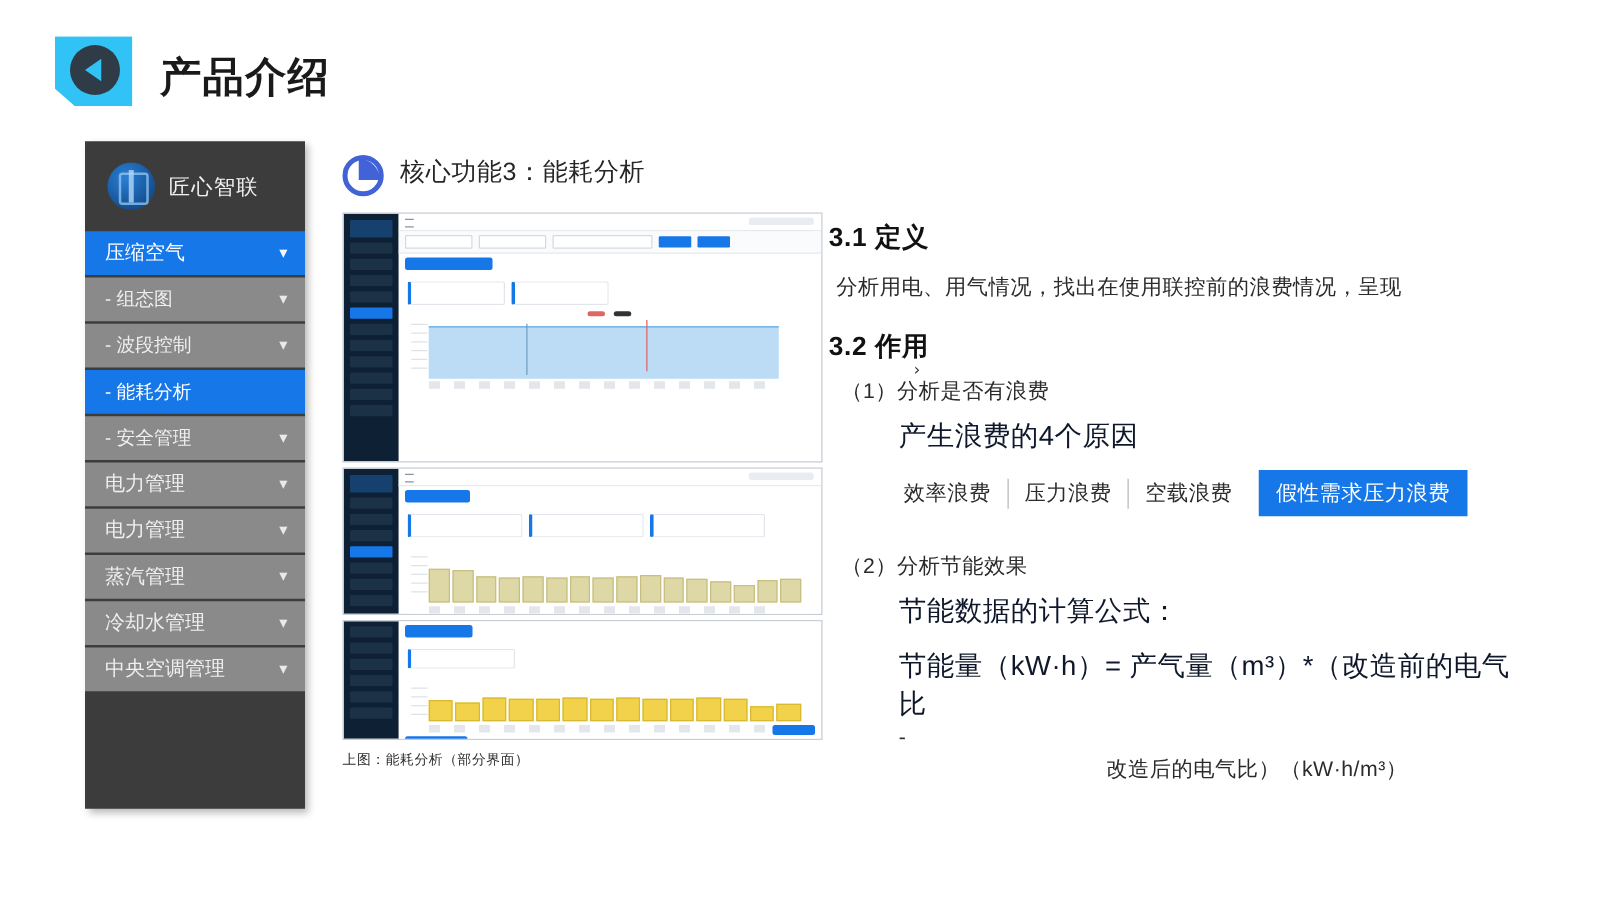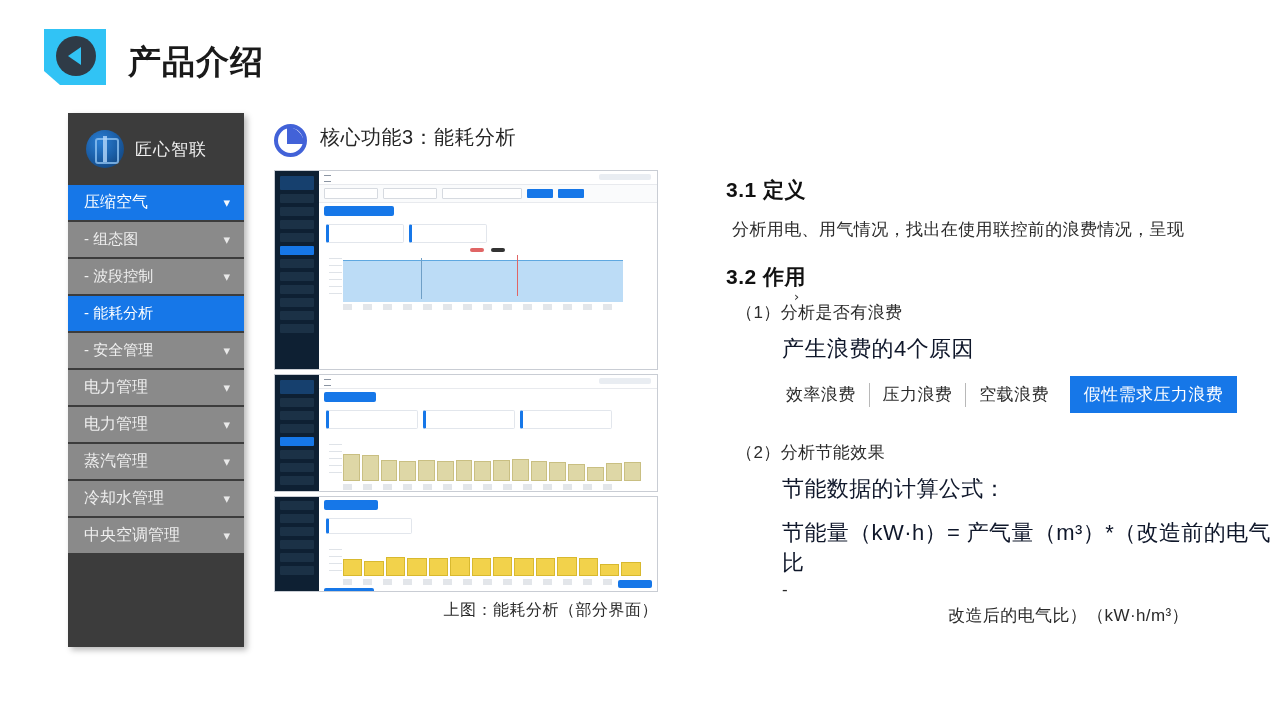--- a/index.html
+++ b/index.html
@@ -106,25 +106,25 @@
   .axis-x{position:absolute;left:16px;right:28px;bottom:0;height:6px;background:
     repeating-linear-gradient(90deg,#e3e6ea 0 9px,transparent 9px 20px);}
   .legend{position:absolute;left:44%;top:0;display:flex;gap:7px;}
   .legend b{display:block;width:14px;height:4px;background:#e06565;border-radius:2px;}
   .legend b.k{background:#333;}
   .bars{position:absolute;left:16px;right:10px;bottom:9px;top:16px;display:flex;align-items:flex-end;gap:2px;}
   .bars i{flex:1;background:#ded7a6;border:1px solid #c9bf82;}
   .bars.yellow i{background:#f2d24b;border-color:#d8b92f;}
   .shot-blue{position:absolute;right:5px;bottom:3px;width:34px;height:8px;background:#1677e8;border-radius:2px;}
 
-  .caption{position:absolute;left:274px;top:600px;width:384px;text-align:right;
-           font-size:16px;color:#2b2b2b;letter-spacing:.5px;}
-
-  
-  .right{position:absolute;left:726px;top:176px;width:545px;color:#1f1f1f;}
+  .caption{position:absolute;left:274px;top:600px;width:384px;text-align:left;
+           font-size:11px;color:#2b2b2b;letter-spacing:.5px;}
+
+  
+  .right{position:absolute;left:663px;top:176px;width:545px;color:#1f1f1f;}
   .h3{font-size:21px;font-weight:bold;color:#111;margin:0 0 10px 0;letter-spacing:.5px;}
   .para{font-size:17px;line-height:31px;color:#2b2b2b;margin:0 0 6px 6px;letter-spacing:.4px;}
   .h3.second{margin-top:18px;}
   .lvl1{font-size:17px;color:#2b2b2b;margin:10px 0 0 10px;letter-spacing:.4px;}
   .lvl2{font-size:22px;color:#0f172a;margin:10px 0 0 56px;letter-spacing:.4px;}
   .chips{display:flex;align-items:center;margin:12px 0 0 60px;}
   .chip{font-size:17px;color:#2b2b2b;padding:0 13px;letter-spacing:.4px;}
   .chip.first{padding-left:0;}
   .sep{width:1px;height:24px;background:#b8b8b8;}
   .chip.hl{background:#1677e8;color:#fff;padding:7px 14px;margin-left:8px;letter-spacing:.4px;}

